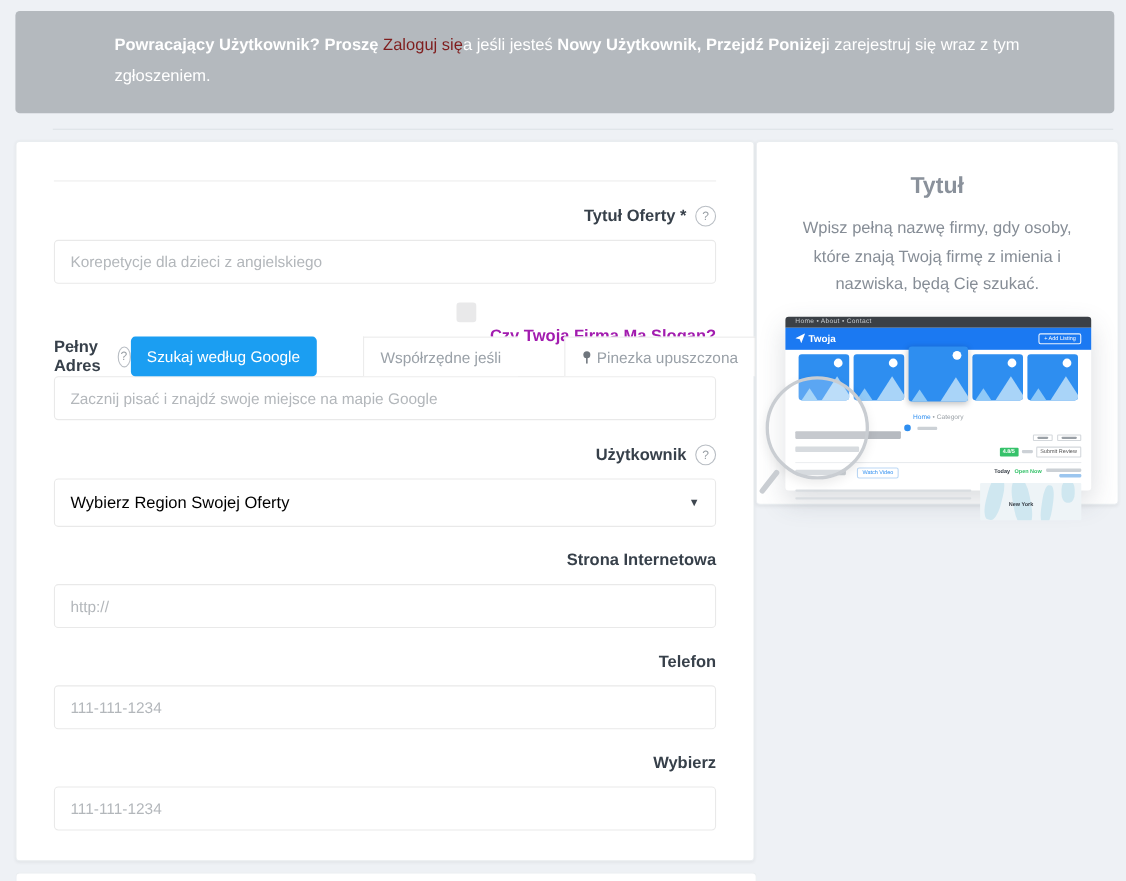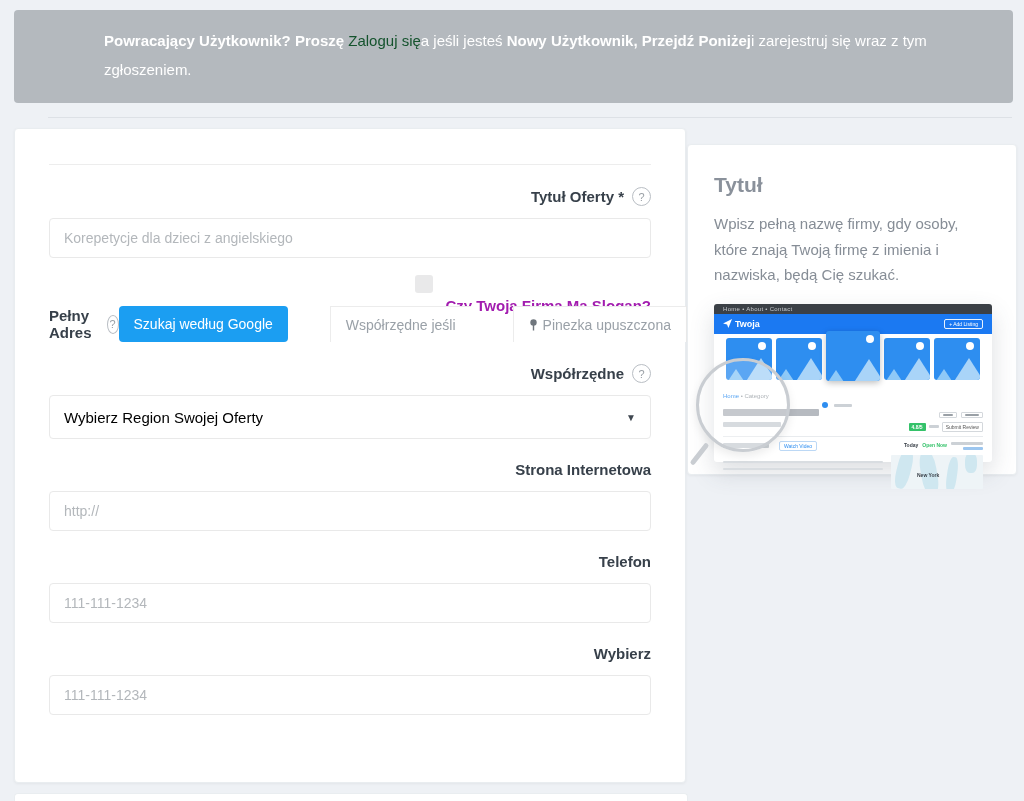--- a/index.html
+++ b/index.html
@@ -4,29 +4,29 @@
 <style>
   html,body{margin:0;padding:0;}
   body{font-family:"Liberation Sans",sans-serif;background:#eef1f5;}
   #page{position:relative;width:1024px;height:801px;background:#eef1f5;overflow:hidden;}
 
   
   .banner{position:absolute;left:14px;top:10px;width:999px;height:93px;background:#b4b9be;
           border-radius:4px;color:#fff;font-size:15px;line-height:29px;
           padding:16px 75px 0 90px;box-sizing:border-box;}
   .banner .b{font-weight:700;}
-  .banner a{color:#14532d;text-decoration:none;cursor:pointer;}
+  .banner a{color:#7f1d1d;text-decoration:none;cursor:pointer;}
 
   .top-divider{position:absolute;left:48px;top:117px;width:964px;height:0;border-top:1px solid #dde1e6;}
 
   
   .card{position:absolute;background:#fff;border:1px solid #e9edf0;border-radius:4px;
         box-shadow:0 1px 3px rgba(0,0,0,.05);box-sizing:border-box;}
   .form-card{left:14px;top:128px;width:672px;height:655px;padding:0 34px;}
-  .side-card{left:687px;top:144px;width:330px;height:331px;padding:24px 26px;}
+  .side-card{left:687px;top:128px;width:330px;height:331px;padding:24px 26px;text-align:center;}
   .next-card{position:absolute;left:14px;top:793px;width:672px;height:10px;background:#fff;
              border:1px solid #e9edf0;border-bottom:none;border-radius:4px 4px 0 0;}
 
   .inner-divider{border-top:1px solid #ededed;margin-top:35px;}
 
   
   .f-label{display:inline-flex;align-items:center;gap:8px;font-size:15px;font-weight:700;color:#37404a;}
   .help{display:inline-flex;align-items:center;justify-content:center;width:17px;height:17px;
         border:1px solid #b9bec4;border-radius:50%;color:#9aa0a6;font-size:11px;font-weight:400;cursor:pointer;}
   .row-label{margin-top:22px;text-align:right;}
@@ -137,24 +137,25 @@
         <div class="tab">Współrzędne jeśli</div>
         <div class="tab">
           <svg width="9" height="12" viewBox="0 0 9 12">
             <circle cx="4.5" cy="3.5" r="3.2" fill="#6f767d"></circle>
               <rect x="3.8" y="5.5" width="1.4" height="6" fill="#6f767d"></rect>
           </svg>
           <span>Pinezka upuszczona</span>
         </div>
       </div>
     </div>
+    <input class="t-input addr-input" type="text" placeholder="Zacznij pisać i znajdź swoje miejsce na mapie Google" style="">
 
     <div class="row-label">
       <span class="f-label">
-        <span>Współrzędne</span>
+        <span>Użytkownik</span>
         <span class="help">?</span>
       </span>
     </div>
     <div class="select">
       <span class="val">Wybierz Region Swojej Oferty</span>
       <span class="arrow">▼</span>
     </div>
 
     <div class="row-label">
       <span class="f-label">Strona Internetowa</span>

